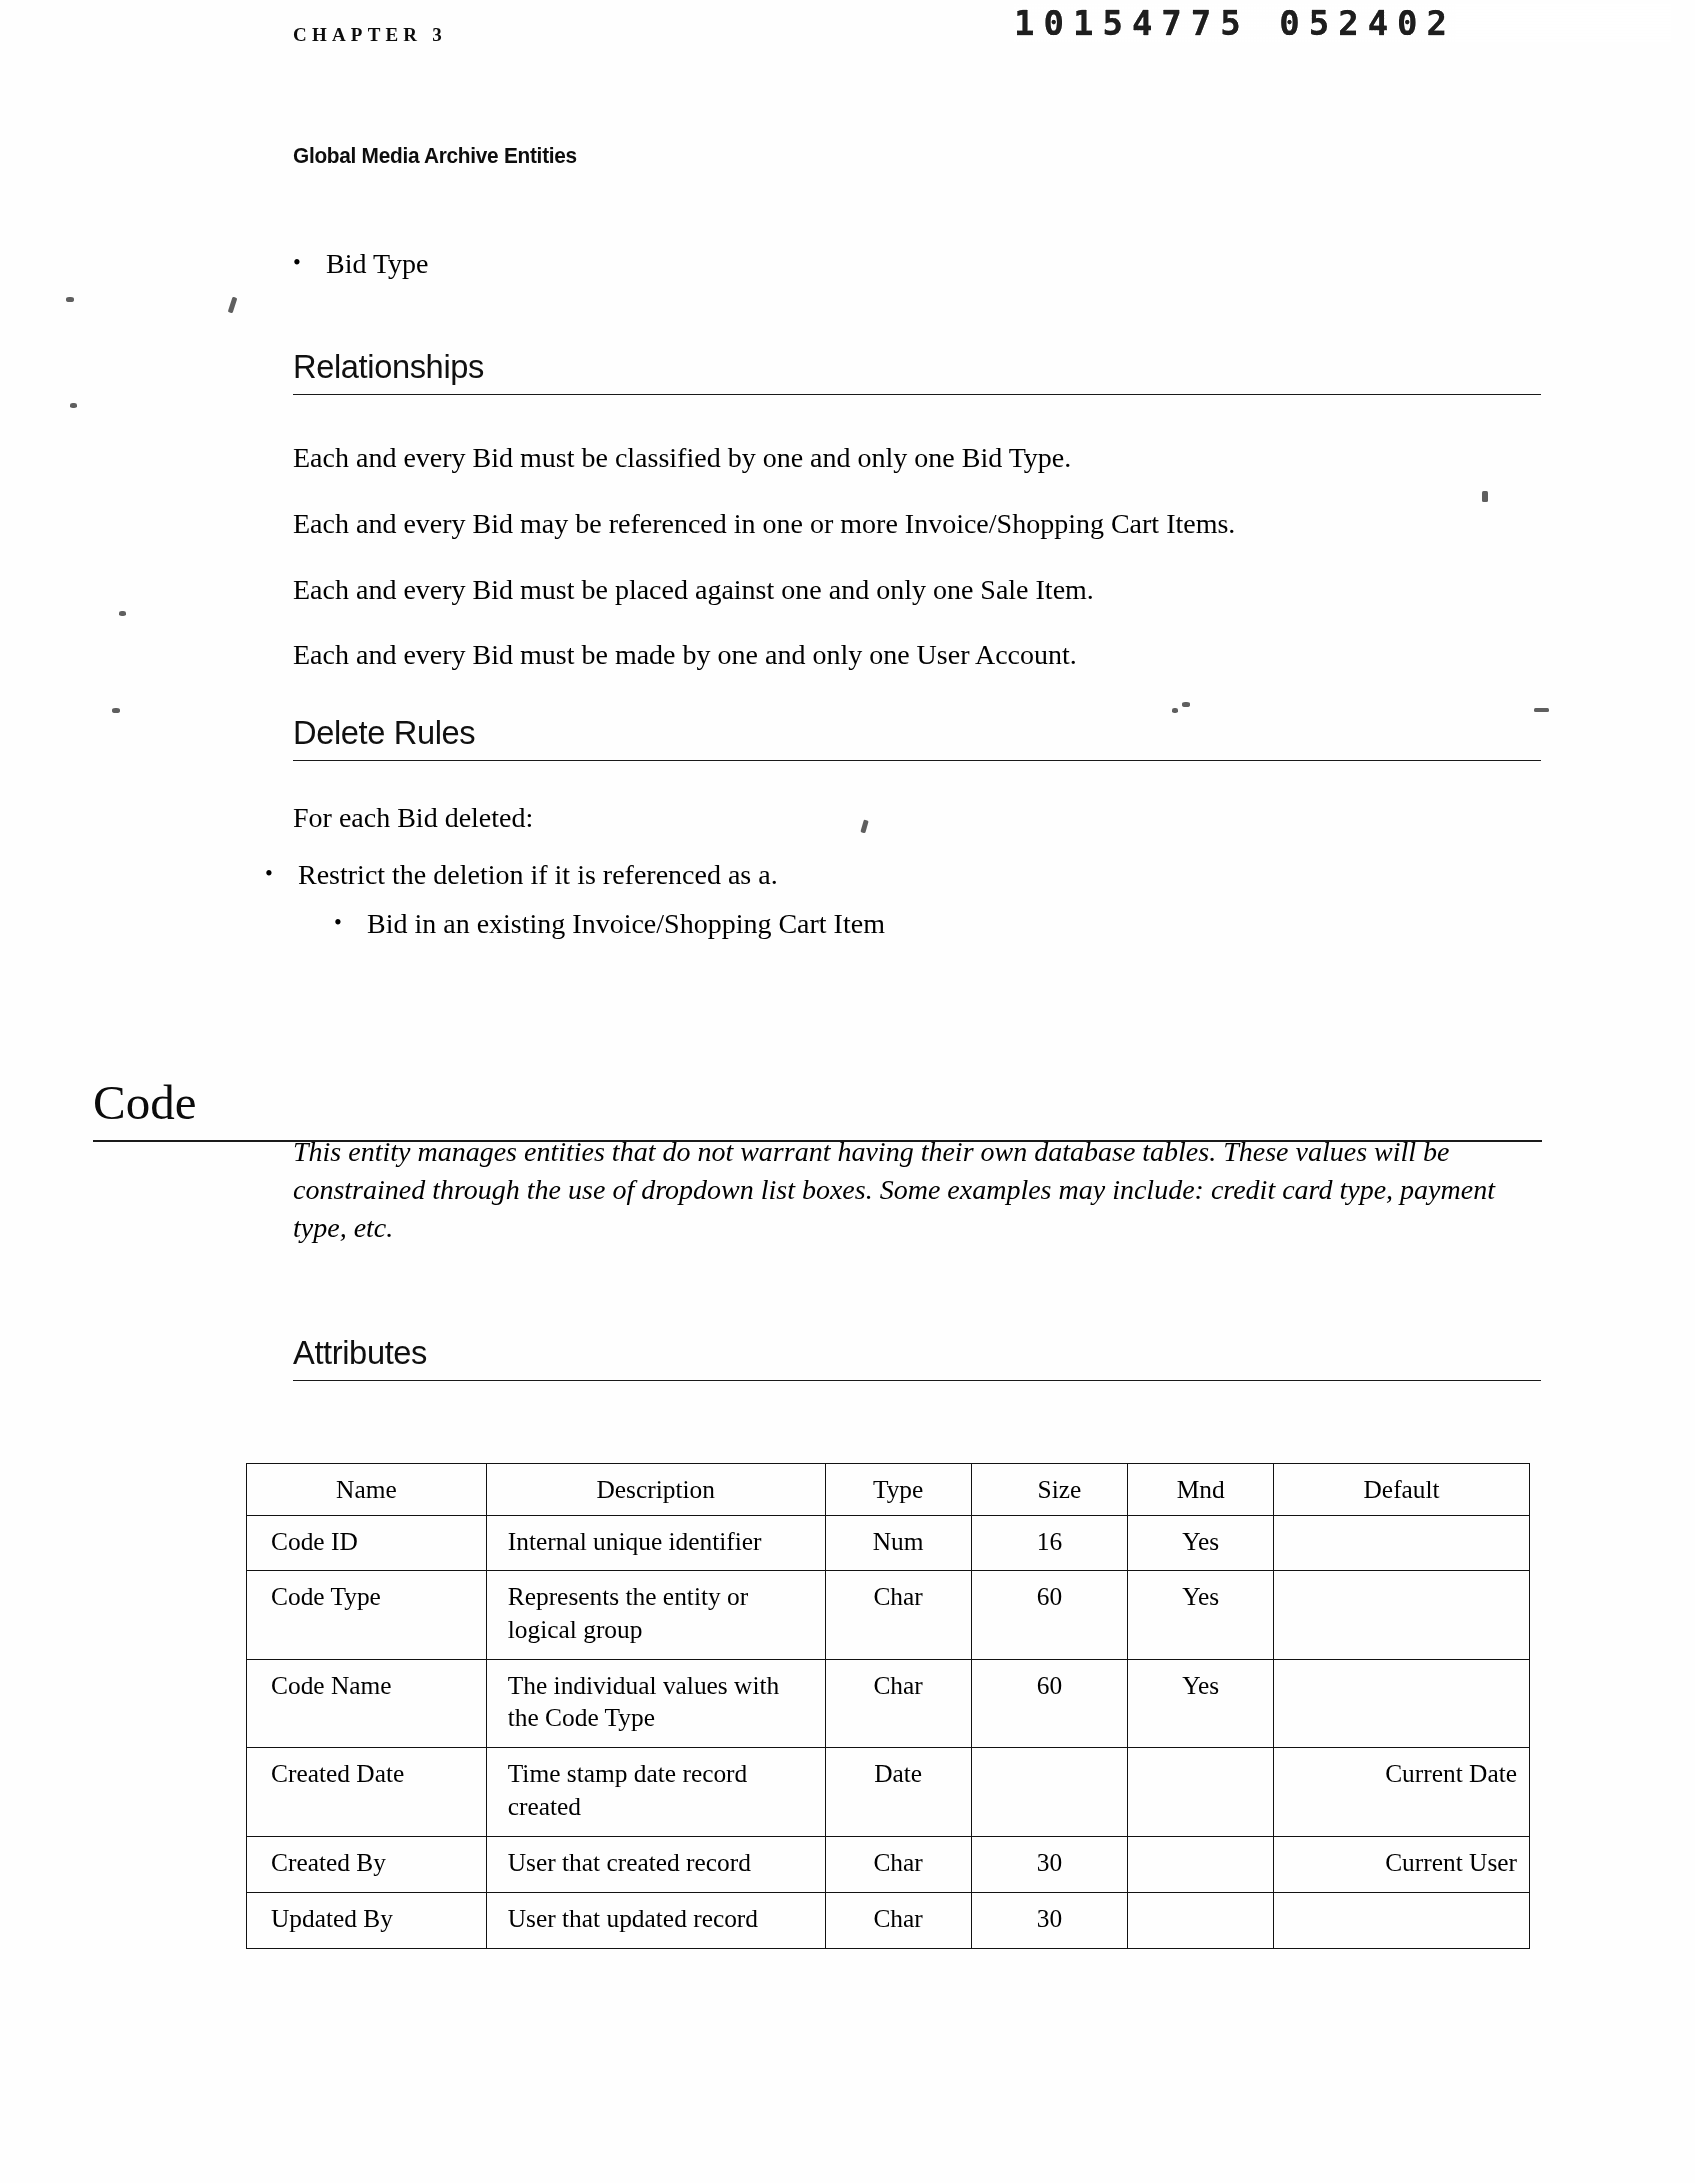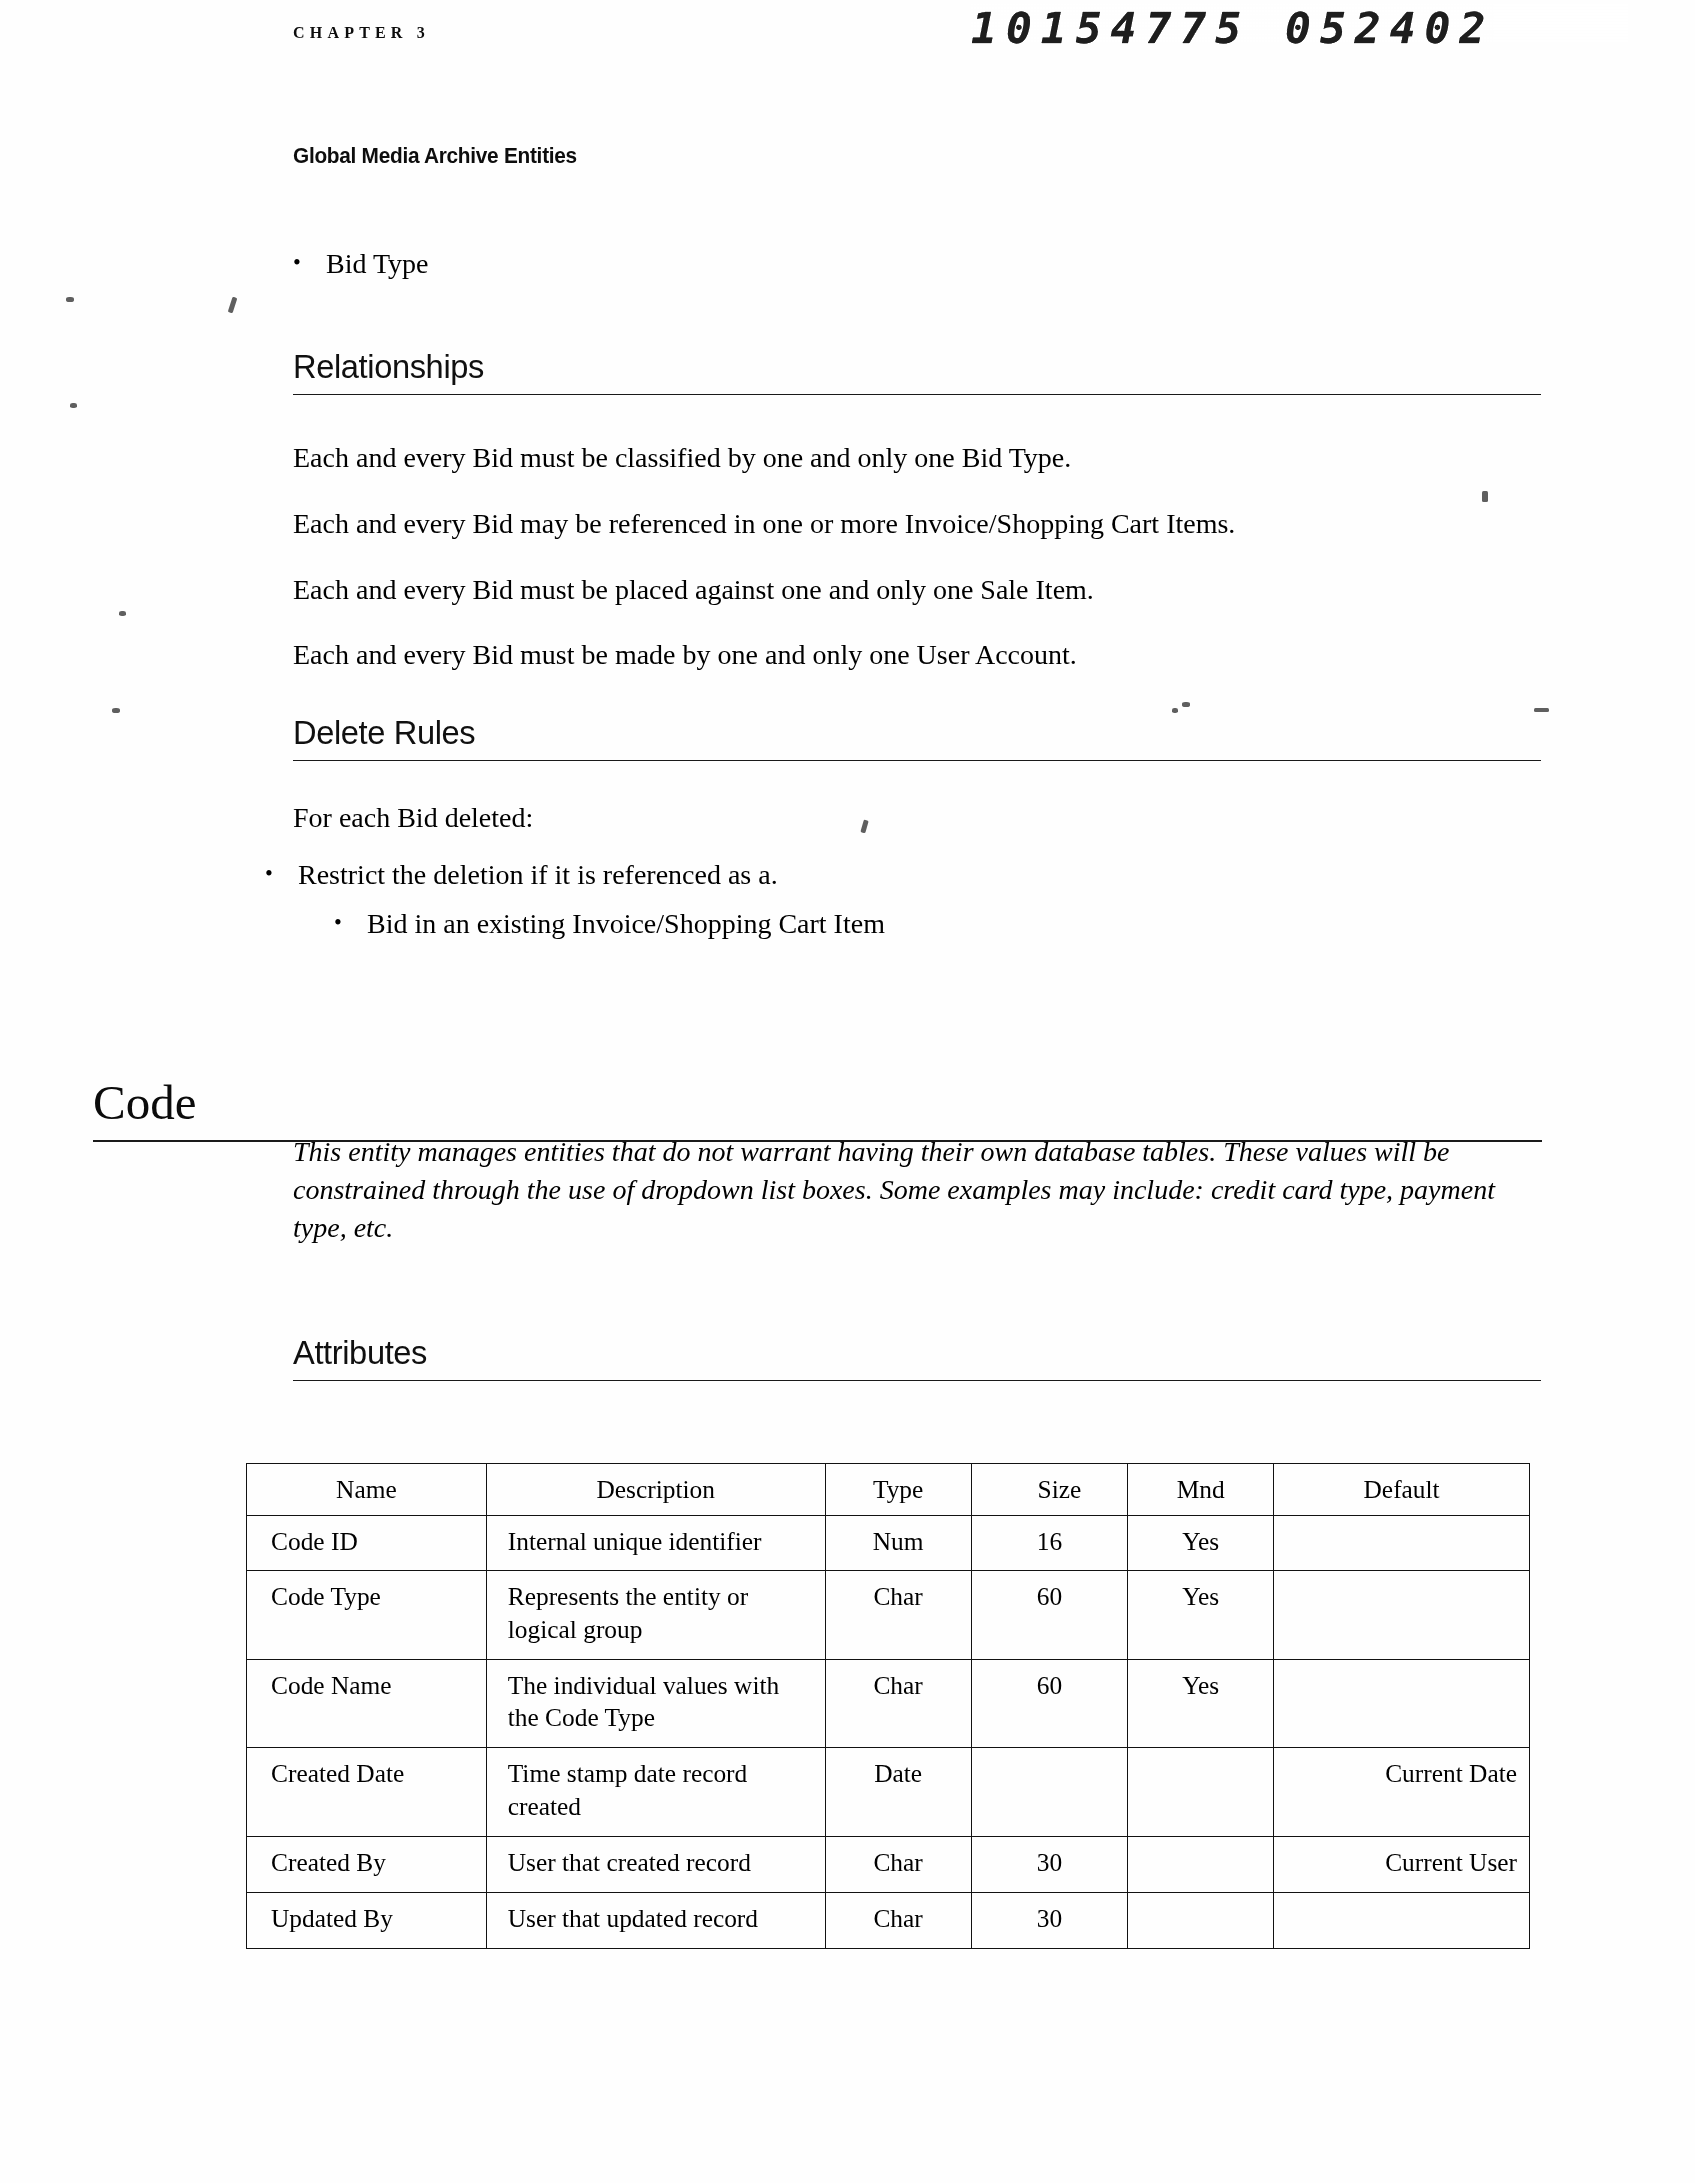--- a/index.html
+++ b/index.html
@@ -26,42 +26,41 @@
     position: absolute;
     background: #2a2a2a;
     border-radius: 40%;
     opacity: .75;
   }
 
   
   .bates {
     position: absolute;
     top: 3px;
-    left: 971px;
+    left: 1014px;
     width: 657px;
     height: 39px;
     font-family: "DejaVu Sans Mono", monospace;
-    font-size: 43px;
+    font-size: 34px;
     font-weight: 700;
     letter-spacing: 9px;
     color: #111;
     opacity: .88;
     white-space: nowrap;
     
     -webkit-text-stroke: 0.3px #000;
     filter: contrast(1.4);
     background-image:
       repeating-linear-gradient(to bottom,
         rgba(255,255,255,0) 0px,
         rgba(255,255,255,0) 1.5px,
         rgba(255,255,255,0.85) 1.5px,
         rgba(255,255,255,0.85) 3px);
     background-clip: padding-box;
     mix-blend-mode: normal;
-    font-style: italic;
   }
   .bates span {
     background-image:
       repeating-linear-gradient(to bottom,
         rgba(255,255,255,0) 0px,
         rgba(255,255,255,0) 2.2px,
         rgba(255,255,255,1) 2.2px,
         rgba(255,255,255,1) 3.7px),
       repeating-linear-gradient(to right,
         rgba(255,255,255,0) 0px,
@@ -69,21 +68,21 @@
         rgba(255,255,255,1) 2.2px,
         rgba(255,255,255,1) 3px);
   }
 
   
   .chapter-label {
     position: absolute;
     left: 293px;
     top: 24px;
     font-family: "Liberation Serif", serif;
-    font-size: 16px;
+    font-size: 19px;
     font-weight: 700;
     letter-spacing: 5.2px;
     color: #0d0d0d;
   }
   .running-head {
     position: absolute;
     left: 293px;
     top: 143px;
     font-family: "Liberation Sans", sans-serif;
     font-size: 22.4px;

